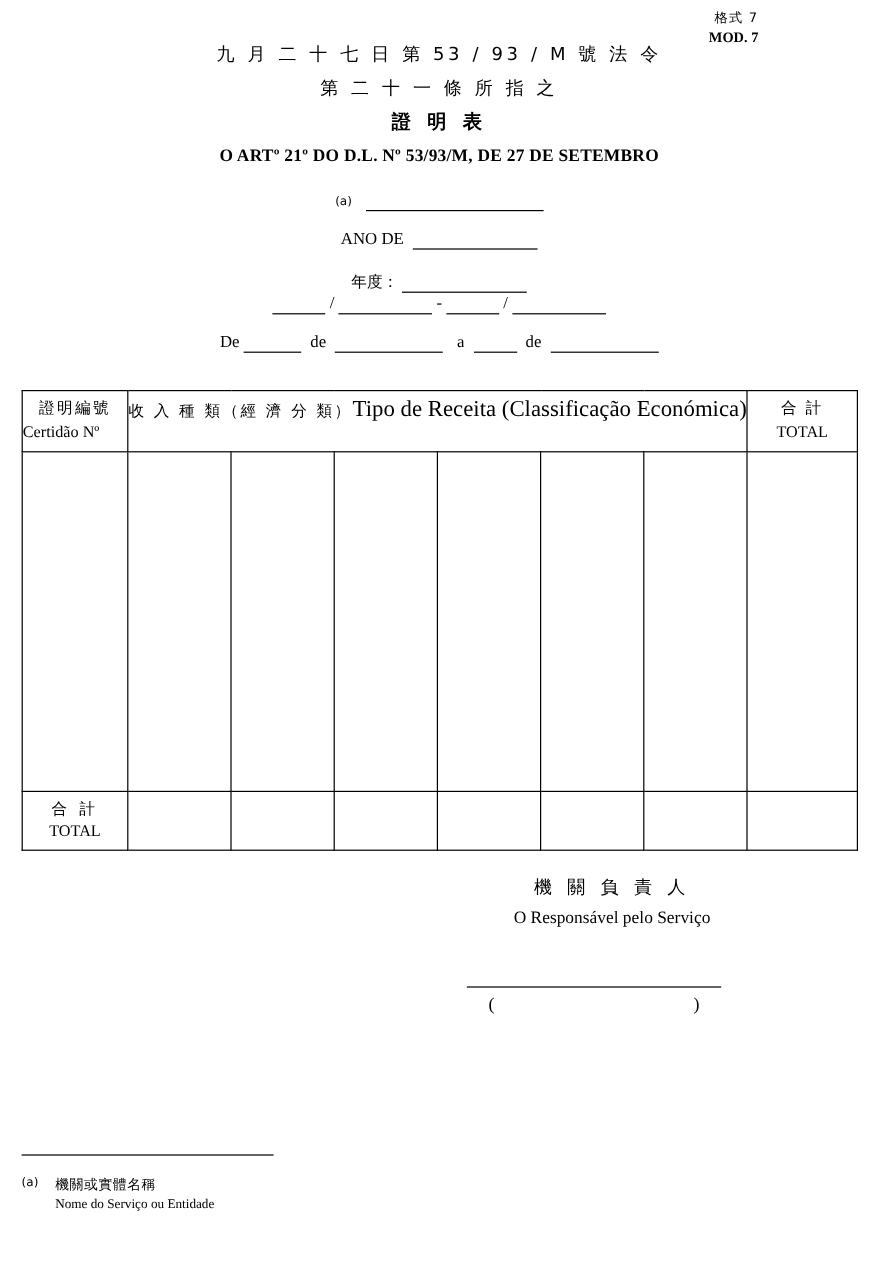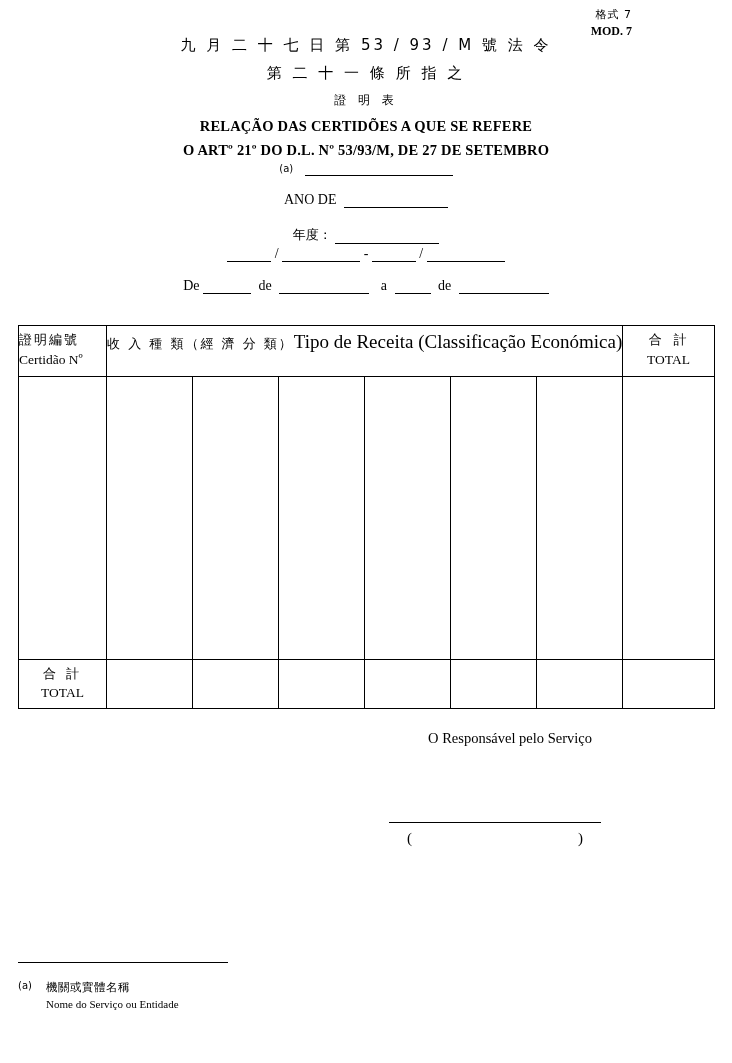--- a/index.html
+++ b/index.html
@@ -55,23 +55,24 @@
     margin-bottom: 9px;
   }
   .heading .cn2 {
     font-family: "DejaVu Sans", sans-serif;
     font-size: 15px;
     letter-spacing: 3px;
     margin-bottom: 9px;
   }
   .heading .cn3 {
     font-family: "DejaVu Sans", sans-serif;
-    font-size: 12px;
+    font-size: 16px;
     letter-spacing: 4px;
     margin-bottom: 9px;
+    font-weight: bold;
   }
   .heading .pt1 {
     font-family: "Liberation Serif", serif;
     font-weight: bold;
     font-size: 14.5px;
     letter-spacing: 0.2px;
     margin-bottom: 7px;
   }
   .heading .pt2 {
     font-family: "Liberation Serif", serif;
@@ -132,24 +133,25 @@
   table.main td {
     border: 1px solid #000;
     padding: 0;
     vertical-align: top;
   }
   .hdr-cell {
     height: 50px;
     text-align: center;
   }
   .hdr-cn {
-    font-family: Liberation Mono, monospace;
+    font-family: Liberation Sans, sans-serif;
     font-size: 13px;
     letter-spacing: 2px;
     padding-top: 5px;
+    text-align: center;
   }
   .hdr-pt {
     font-family: "Liberation Serif", serif;
     font-size: 13.5px;
     padding-top: 3px;
   }
   .hdr-left {
     text-align: left;
     padding-left: 6px;
   }
@@ -261,21 +263,20 @@
 
   <div class="form-code">
     <div class="cn">格式 7</div>
     <div class="pt">MOD. 7</div>
   </div>
 
   <div class="heading">
     <div class="cn1">九 月 二 十 七 日 第 53 / 93 / M 號 法 令</div>
     <div class="cn2">第 二 十 一 條 所 指 之</div>
     <div class="cn3">證 明 表</div>
-    <div class="pt1">RELAÇÃO DAS CERTIDÕES A QUE SE REFERE</div>
     <div class="pt2">O ARTº 21º DO D.L. Nº 53/93/M, DE 27 DE SETEMBRO</div>
   </div>
 
   <div class="fill-area">
 
     <div class="fill-row row-a">
       <span class="small-a">(a)</span>
       <span class="uline" style="width:148px; margin-left:8px;"></span>
     </div>
 
@@ -361,20 +362,21 @@
           <td class="total-cell"></td>
           <td class="total-cell"></td>
           <td class="total-cell"></td>
           <td class="total-cell"></td>
         </tr>
       </tbody>
     </table>
   </div>
 
   <div class="sig">
+    <div class="cn">機 關 負 責 人</div>
     <div class="pt">O Responsável pelo Serviço</div>
   </div>
   <div class="sig-line"></div>
   <div class="sig-parens">
     <span>(</span>
     <span>)</span>
   </div>
 
   <div class="fn-line"></div>
   <div class="footnote">

